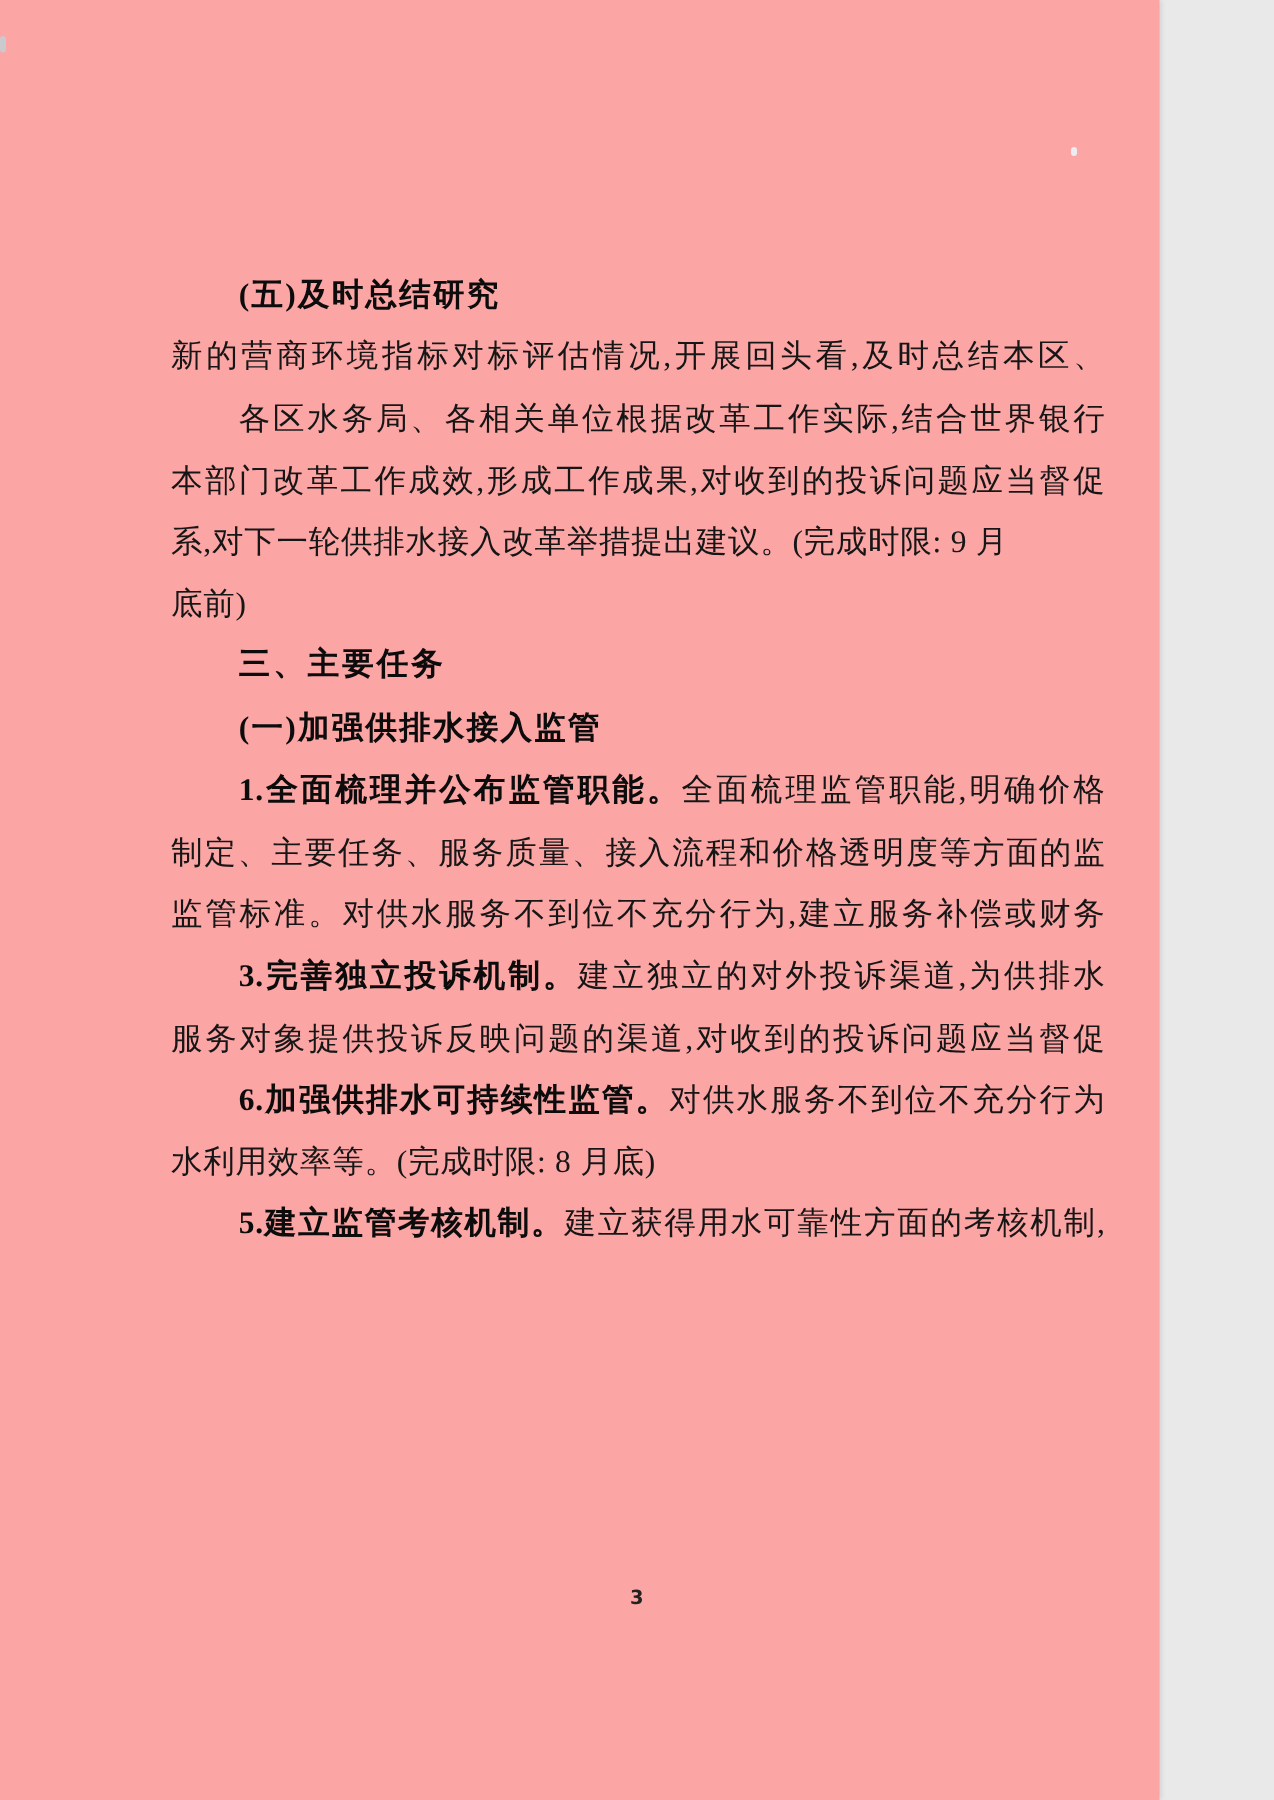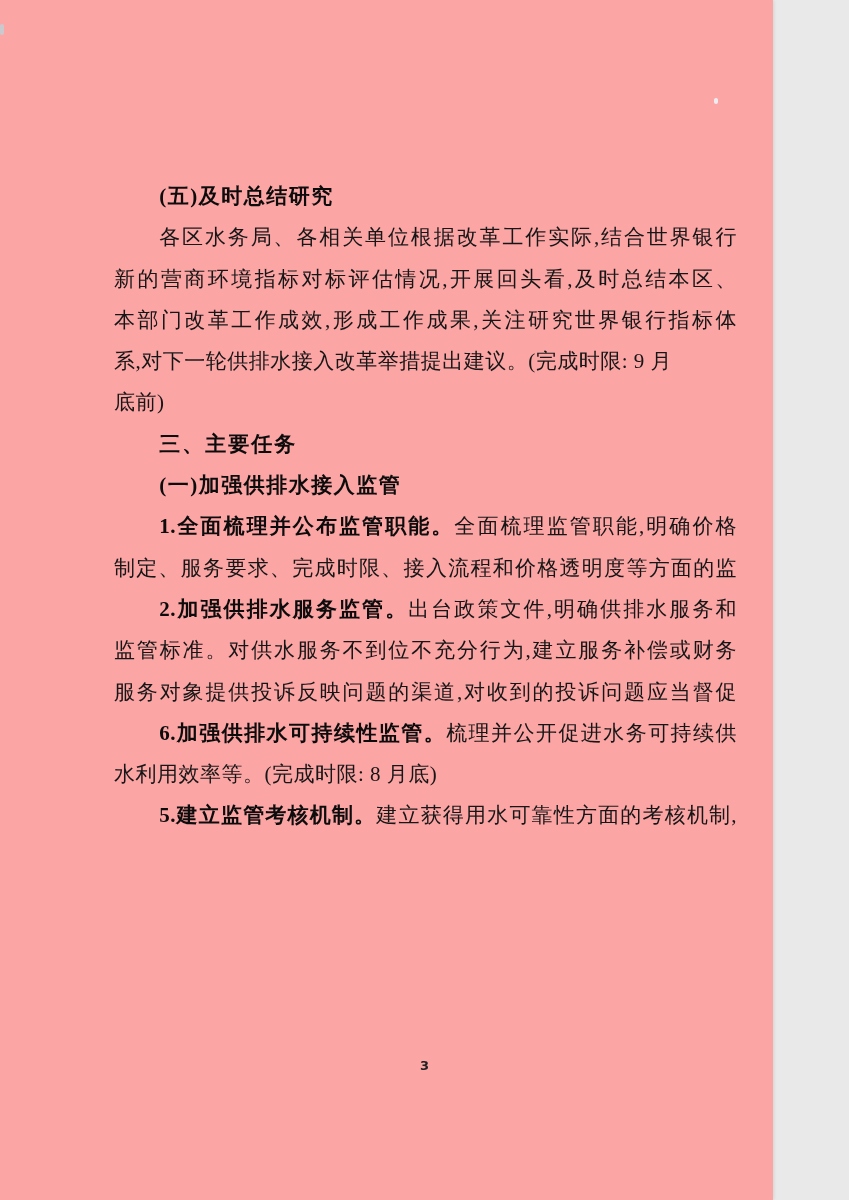--- a/index.html
+++ b/index.html
@@ -41,21 +41,21 @@
   .line.indent {
     text-indent: 2.15em;
   }
   .kai-heading {
     font-weight: bold;
     color: #0c0c0c;
     letter-spacing: 1.5px;
   }
   .hei-heading {
     font-weight: bold;
-    font-family: Liberation Serif, serif;
+    font-family: Liberation Mono, monospace;
     color: #0c0c0c;
     letter-spacing: 2px;
   }
   .bold {
     font-weight: bold;
     color: #0c0c0c;
   }
   .page-num {
     position: absolute;
     top: 1058px;
@@ -89,31 +89,31 @@
 </style>
 </head>
 <body>
 
 <div class="scan-page">
   <div class="speck-a"></div>
   <div class="speck-b"></div>
 
   <div class="text-block">
       <div class="line kai-heading indent"><span class="bold">(五)及时总结研究</span></div>
+      <div class="line body justify"><span>新的营商环境指标对标评估情况,开展回头看,及时总结本区、</span></div>
       <div class="line body indent justify"><span>各区水务局、各相关单位根据改革工作实际,结合世界银行</span></div>
-      <div class="line body justify"><span>新的营商环境指标对标评估情况,开展回头看,及时总结本区、</span></div>
-      <div class="line body justify"><span>本部门改革工作成效,形成工作成果,关注研究世界银行指标体</span></div>
+      <div class="line body justify"><span>本部门改革工作成效,形成工作成果,对收到的投诉问题应当督促</span></div>
       <div class="line body"><span>系,对下一轮供排水接入改革举措提出建议。(完成时限: 9 月</span></div>
       <div class="line body"><span>底前)</span></div>
       <div class="line hei-heading indent"><span class="bold">三、主要任务</span></div>
       <div class="line kai-heading indent"><span class="bold">(一)加强供排水接入监管</span></div>
       <div class="line body indent justify"><span class="bold">1.全面梳理并公布监管职能。</span><span>全面梳理监管职能,明确价格</span></div>
-      <div class="line body justify"><span>制定、服务要求、完成时限、接入流程和价格透明度等方面的监</span></div>
-      <div class="line body indent justify"><span class="bold">2.加强供排水服务监管。</span><span>出台政策文件,明确供排水服务和</span></div>
+      <div class="line body justify"><span>制定、主要任务、服务质量、接入流程和价格透明度等方面的监</span></div>
       <div class="line body justify"><span>监管标准。对供水服务不到位不充分行为,建立服务补偿或财务</span></div>
+      <div class="line body indent justify"><span class="bold">3.完善独立投诉机制。</span><span>建立独立的对外投诉渠道,为供排水</span></div>
       <div class="line body justify"><span>服务对象提供投诉反映问题的渠道,对收到的投诉问题应当督促</span></div>
-      <div class="line body indent justify"><span class="bold">6.加强供排水可持续性监管。</span><span>梳理并公开促进水务可持续供</span></div>
+      <div class="line body indent justify"><span class="bold">6.加强供排水可持续性监管。</span><span>对供水服务不到位不充分行为</span></div>
       <div class="line body"><span>水利用效率等。(完成时限: 8 月底)</span></div>
       <div class="line body indent justify"><span class="bold">5.建立监管考核机制。</span><span>建立获得用水可靠性方面的考核机制,</span></div>
     </div>
 
   <div class="page-num">3</div>
 </div>
 
 </body></html>

